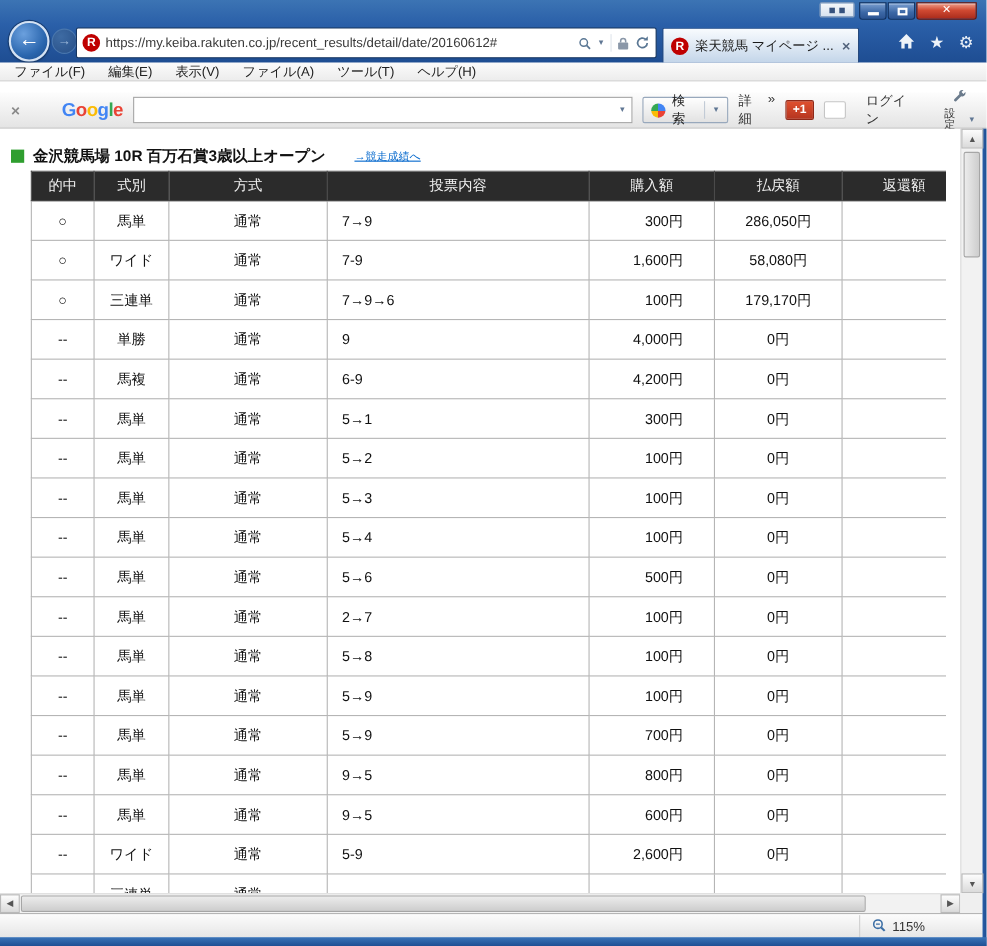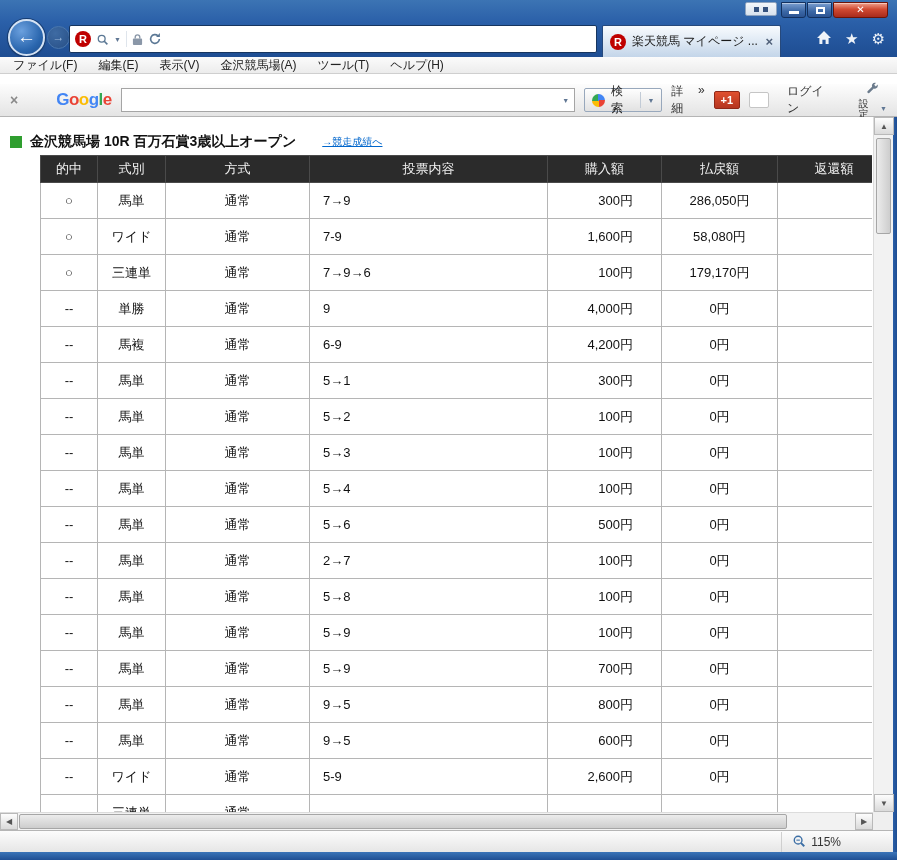--- a/index.html
+++ b/index.html
@@ -82,21 +82,21 @@
   .g-settings { display:flex; flex-direction:column; align-items:center; line-height:1; gap:1px; cursor:pointer; }
   .g-settings .set-label { font-size:10px; color:#333; display:flex; align-items:center; gap:2px; }
 
   
   .content { position:absolute; top:117px; left:0; width:873px; height:695px; background:#fff; overflow:hidden; }
   .race-header { display:flex; align-items:center; padding:11px 0 0 10px; height:38px; }
   .green-marker { width:12px; height:12px; background:#2f9e2f; margin-right:8px; }
   .race-title { font-size:14px; font-weight:bold; color:#111; }
   .results-link { margin-left:26px; font-size:10px; color:#0066cc; text-decoration:underline; cursor:pointer; }
 
-  .table-wrap { margin-left:20px; width:852px; height:657px; overflow:hidden;padding-left:20px; }
+  .table-wrap { margin-left:8px; width:852px; height:657px; overflow:hidden;padding-left:20px; }
   table { border-collapse:collapse; table-layout:fixed; width:850px; }
   th { background:#2b2b2b; color:#f2f2f2; font-weight:normal; font-size:13px; height:27px;
     border:1px solid #4a4a4a; text-align:center; }
   td { height:36px; font-size:13px; color:#111; border:1px solid #b5b5b5; background:#fff; }
   td.c0, td.c1, td.c2, td.c5 { text-align:center; }
   td.c3 { text-align:left; padding-left:13px; }
   td.c4 { text-align:right; padding-right:28px; }
 
   
   .right-frame { position:absolute; right:0; top:117px; width:4px; height:743px;
@@ -145,20 +145,21 @@
 
   <div class="btn-back">
     <span>←</span>
   </div>
   <div class="btn-forward">
     <span>→</span>
   </div>
 
   <div class="address-bar">
     <span class="favicon">R</span>
+    <input class="url-input" value="https://my.keiba.rakuten.co.jp/recent_results/detail/date/20160612#" style="">
     <span class="addr-icon">
       <svg width="13" height="13" viewBox="0 0 16 16">
           <circle cx="7" cy="7" r="4.2" fill="none" stroke="#5a7794" stroke-width="1.6"></circle>
           <line x1="10.2" y1="10.2" x2="14" y2="14" stroke="#5a7794" stroke-width="2"></line>
         </svg>
     </span>
     <span class="caret">▼</span>
     <span class="addr-sep"></span>
     <span class="addr-icon">
       <svg width="11" height="13" viewBox="0 0 12 14">
@@ -188,21 +189,21 @@
     </span>
     <span class="uicon">★</span>
     <span class="uicon">⚙</span>
   </div>
 </div>
 
 <div class="menu-bar">
   <span class="menu-item">ファイル(F)</span>
   <span class="menu-item">編集(E)</span>
   <span class="menu-item">表示(V)</span>
-  <span class="menu-item">金沢競馬場(A)</span>
+  <span class="menu-item">ファイル(A)</span>
   <span class="menu-item">ツール(T)</span>
   <span class="menu-item">ヘルプ(H)</span>
 </div>
 
 <div class="g-toolbar">
   <span class="g-close">×</span>
   <span class="g-logo"><span class="gl0">G</span><span class="gl1">o</span><span class="gl2">o</span><span class="gl3">g</span><span class="gl4">l</span><span class="gl5">e</span></span>
   <span class="g-input-wrap">
     <input class="g-input" value="" style="">
     <span class="caret">▼</span>

